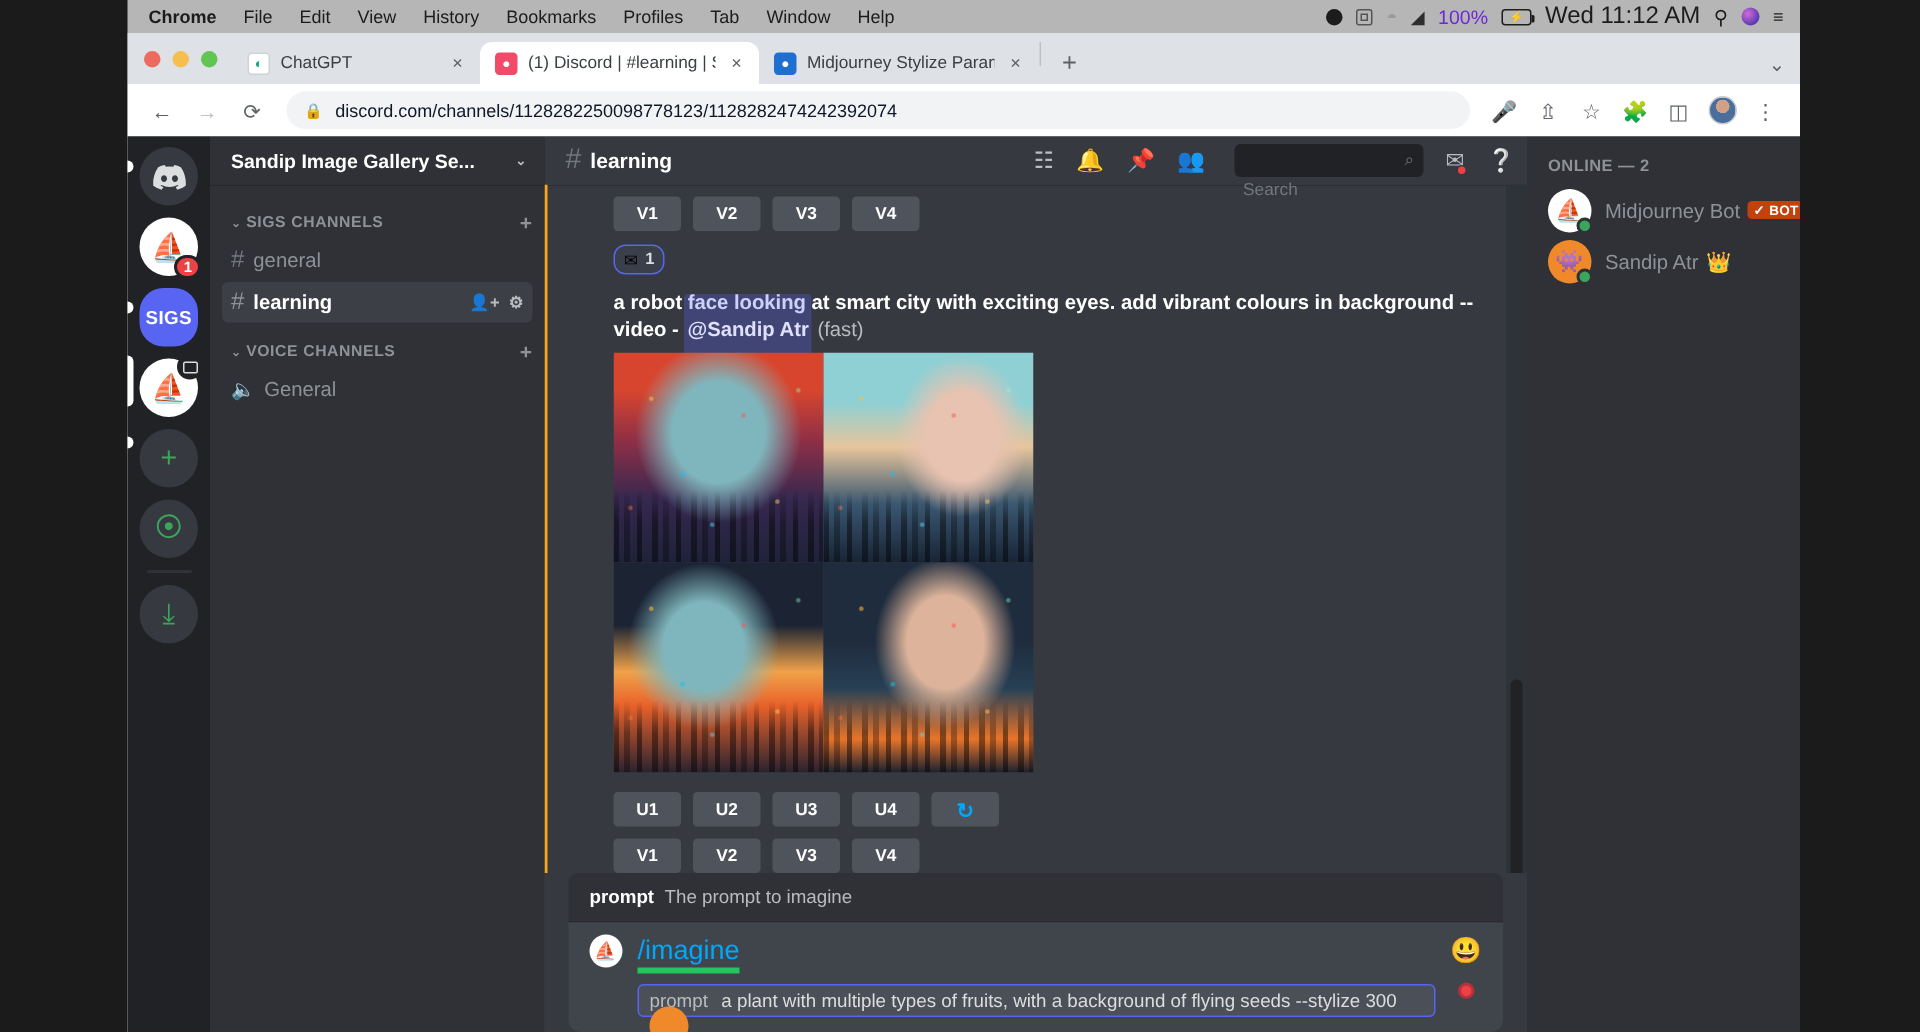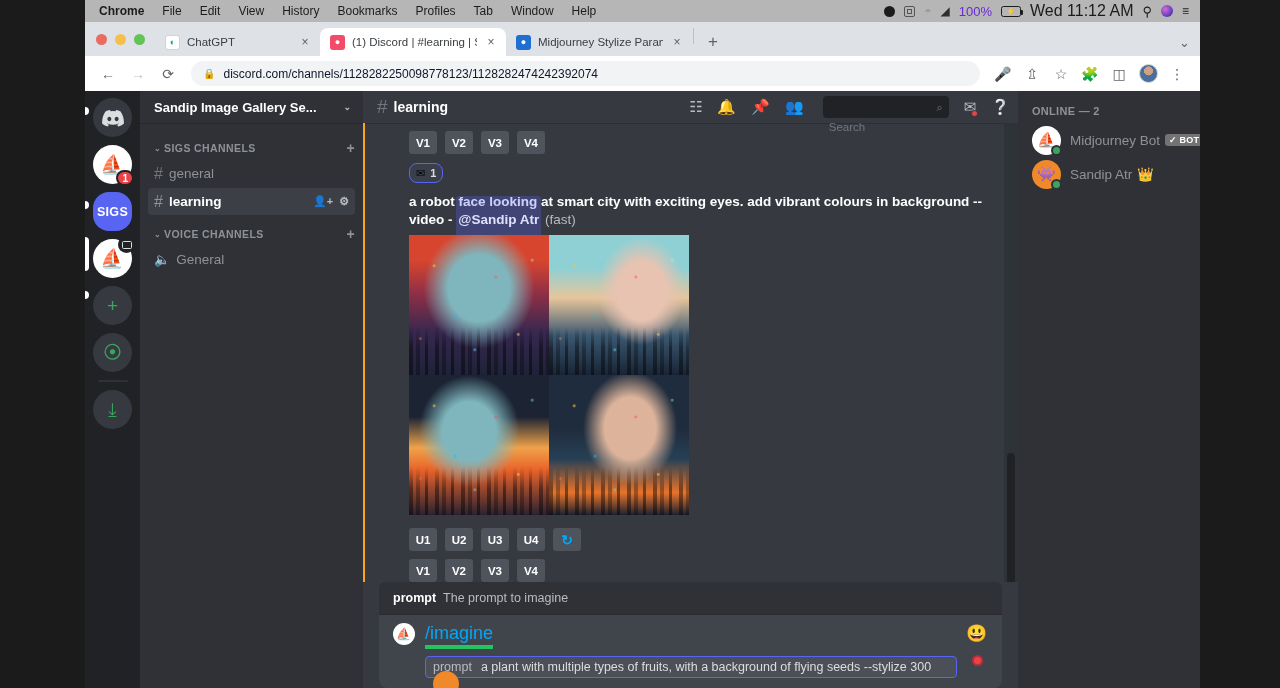--- a/index.html
+++ b/index.html
@@ -147,21 +147,21 @@
   .inbox-wrap { position:relative; }
   .inbox-dot { position:absolute; right:-2px; bottom:-1px; width:7px; height:7px;
                border-radius:50%; background:#ed4245; border:1.5px solid #36393f;}
 
   .body-row { flex:1; display:flex; min-height:0; }
   .msgs { flex:1; position:relative; overflow:hidden; min-width:0; }
   .msg-inner { padding:0 16px 0 46px; position:relative; }
   .left-bar { position:absolute; left:0; top:0; bottom:0; width:2px; background:#faa61a;}
 
   .btnrow { display:flex; gap:8px; margin:8px 0 0; }
-  .mjbtn { width:28px; height:23px; background:#4f545c; border-radius:3px; color:#fff;
+  .mjbtn { width:45px; height:23px; background:#4f545c; border-radius:3px; color:#fff;
            font-size:11.5px; font-weight:600; display:flex; align-items:center;
            justify-content:center; cursor:pointer;}
   .mjbtn.refresh { background:#4f545c; color:#fff; font-size:13px; }
   .mjbtn.refresh .rsym { color:#00a8fc; font-size:14px; }
   .reaction { display:inline-flex; align-items:center; gap:5px; height:20px; padding:0 6px;
               border-radius:8px; background:#3b3f49; border:1px solid #5865f2;
               margin:9px 0 0; cursor:pointer; }
   .reaction .rem { font-size:11px; }
   .reaction .rct { font-size:11px; color:#dcddde; font-weight:600; }
 
@@ -215,21 +215,21 @@
             margin-bottom:6px; }
   .mrow { display:flex; align-items:center; gap:9px; height:34px; cursor:pointer;}
   .mav { width:29px; height:29px; border-radius:50%; position:relative; flex:0 0 29px;
          display:flex; align-items:center; justify-content:center; font-size:15px; }
   .mav.bot { background:#fff; }
   .mav.usr { background:#f0892a; color:#fff; }
   .mav .status { position:absolute; right:-1px; bottom:-1px; width:11px; height:11px;
                  border-radius:50%; background:#3ba55d; border:2.5px solid #2f3136;}
   .mname { font-size:13.5px; color:#8e9297; display:flex; align-items:center; gap:5px;
            white-space:nowrap;}
-  .botbadge { background:#737373; color:#fff; font-size:9px; font-weight:bold;
+  .botbadge { background:#c2410c; color:#fff; font-size:9px; font-weight:bold;
               padding:1px 4px; border-radius:3px; letter-spacing:.2px; }
 
   
   .composer-area { background:#36393f; padding:0 16px 0 16px; position:relative;}
   .cmd-hint { background:#2f3136; border-radius:6px 6px 0 0; padding:9px 14px;
               font-size:12.5px; color:#b9bbbe; display:flex; gap:7px; align-items:baseline;
               border-bottom:1px solid #292b2f;}
   .cmd-hint b { color:#fff; font-size:12.5px; }
   .composer { background:#40444b; border-radius:0 0 8px 8px; padding:8px 14px 10px;
               display:flex; align-items:flex-start; gap:10px; position:relative;}

